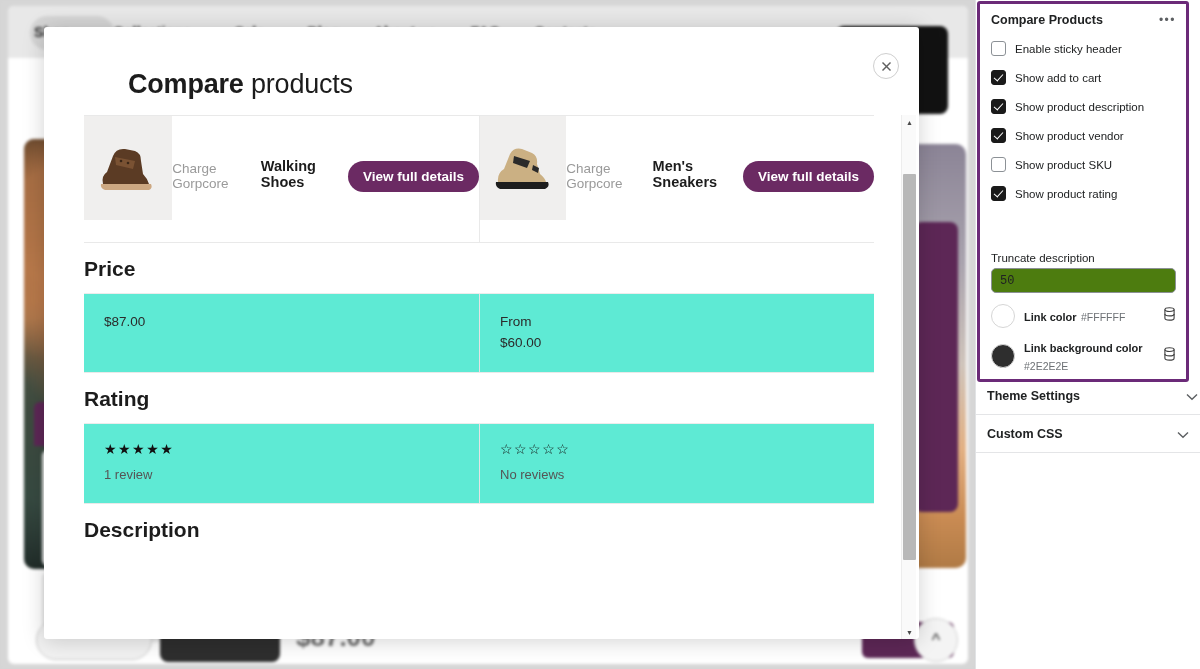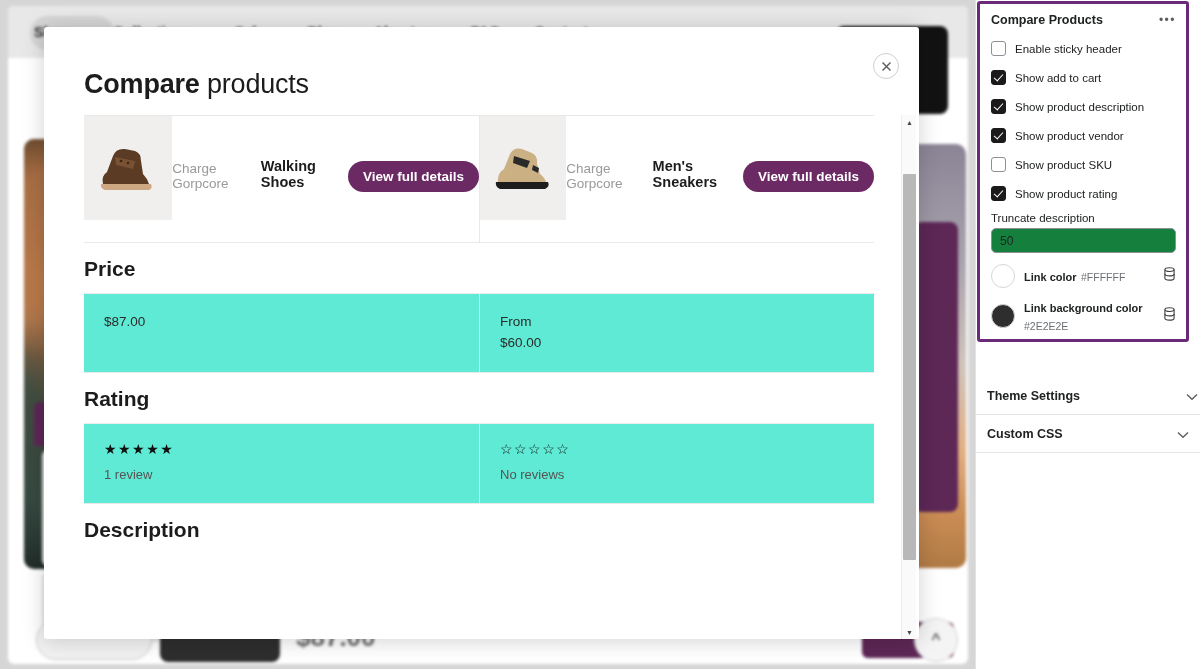--- a/index.html
+++ b/index.html
@@ -169,21 +169,21 @@
     box-shadow: 0 2px 22px rgba(0,0,0,.18);
     overflow: hidden;
   }
   #modal-title {
     position: absolute;
     left: 40px; top: 42px;
     font-size: 27px;
     color: #1c1c1c;
     letter-spacing: -0.2px;
   }
-  #modal-title .strong { font-weight: 700; }
+  #modal-title .strong { font-weight: 700; margin-left: 44px; }
   #modal-title .light { font-weight: 400; }
   #close-btn {
     position: absolute;
     right: 20px; top: 26px;
     width: 26px; height: 26px;
     border-radius: 50%;
     border: 1px solid #cfcfcf;
     background: #fff;
     cursor: pointer;
     display: flex; align-items: center; justify-content: center;
@@ -379,36 +379,36 @@
     width: 4px; height: 8px;
     border: solid #fff;
     border-width: 0 1.8px 1.8px 0;
     transform: rotate(42deg);
   }
   .chk-label {
     font-size: 11.5px;
     color: #202223;
     white-space: nowrap;
   }
-  .field-group { padding: 4px 10px 6px 11px; }
+  .field-group { padding: 4px 10px 6px 11px; margin-top: 40px; }
   .field-label {
     font-size: 11.5px;
     color: #202223;
     margin-bottom: 4px;
   }
   .field-input {
     width: 100%;
     height: 25px;
     border: 1px solid #8c9196;
     border-radius: 5px;
     padding: 0 8px;
     font-size: 12px;
     color: #202223;
-    background: #15803d;
-    font-family: Liberation Sans, sans-serif;
+    background: #4d7c0f;
+    font-family: Liberation Mono, monospace;
   }
   .color-row {
     display: flex;
     align-items: center;
     gap: 9px;
     padding: 5px 10px 5px 11px;
   }
   .swatch {
     width: 24px; height: 24px;
     border-radius: 50%;

